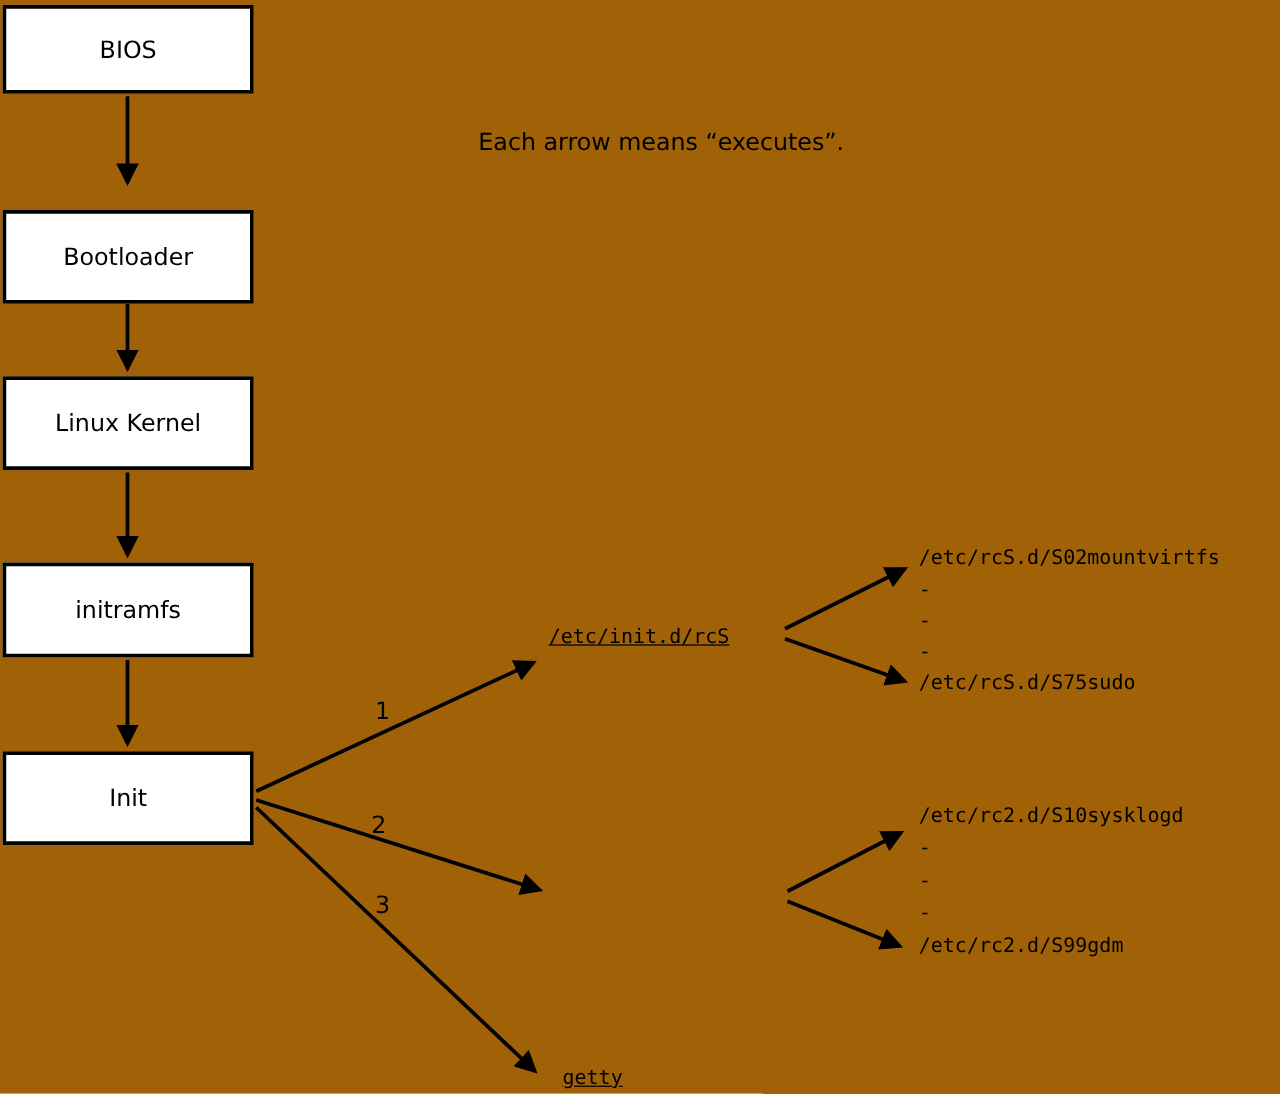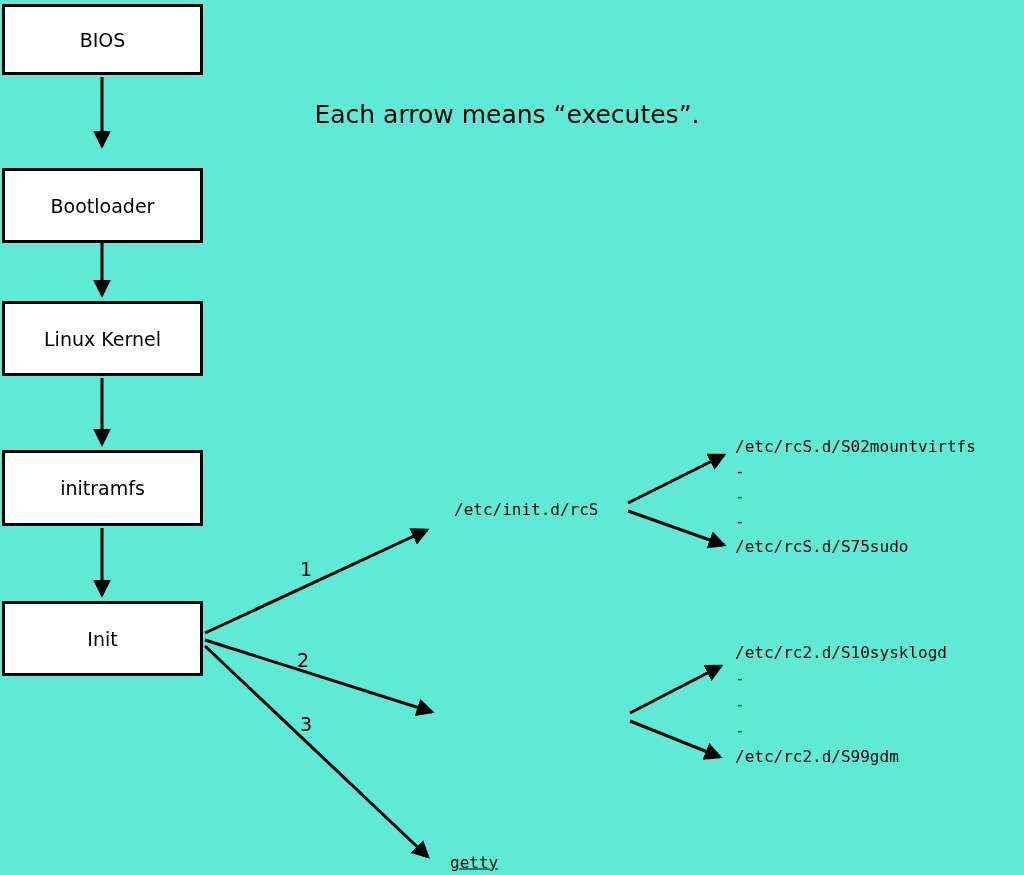--- a/index.html
+++ b/index.html
@@ -1,20 +1,20 @@
 <!DOCTYPE html>
 <html><head>
 <meta charset="utf-8">
 <style>
   html, body { margin: 0; padding: 0; background: #ffffff; }
   .canvas {
     position: relative;
     width: 1024px;
     height: 875px;
-    background: #5eead4;
+    background: #a16207;
     font-family: "DejaVu Sans", sans-serif;
     color: #000000;
     overflow: hidden;
   }
   .arrow-layer {
     position: absolute;
     left: 0; top: 0;
     width: 1024px; height: 875px;
   }
   .arrow-layer line { stroke: #000000; stroke-width: 3; }
@@ -31,41 +31,41 @@
     font-size: 19px;
     white-space: nowrap;
   }
   .box-bios       { top: 4px;   height: 71px; }
   .box-bootloader { top: 168px; height: 75px; }
   .box-kernel     { top: 301px; height: 75px; }
   .box-initramfs  { top: 450px; height: 76px; }
   .box-init       { top: 601px; height: 75px; justify-content: center; }
   .annotation {
     position: absolute;
-    left: 507px; top: 114px;
+    left: 529px; top: 114px;
     transform: translate(-50%, -50%);
-    font-size: 25px;
+    font-size: 19px;
     white-space: nowrap;
   }
   .branch-num {
     position: absolute;
     transform: translate(-50%, -50%);
     font-size: 19px;
   }
   .num-1 { left: 306px; top: 569px; }
   .num-2 { left: 303px; top: 660px; }
   .num-3 { left: 306px; top: 724px; }
   .mono {
     position: absolute;
     transform: translateY(-50%);
     font-family: "DejaVu Sans Mono", monospace;
     font-size: 16px;
     white-space: nowrap;
   }
-  .node-rcs   { left: 454px; top: 509px; }
+  .node-rcs   { left: 439px; top: 509px; text-decoration: underline; }
   .node-rc2   { left: 443px; top: 716px; }
   .node-getty { left: 450px; top: 862px; text-decoration: underline; }
   .rcs-k0 { left: 735px; top: 446px; }
   .rcs-k1 { left: 735px; top: 471px; }
   .rcs-k2 { left: 735px; top: 496px; }
   .rcs-k3 { left: 735px; top: 521px; }
   .rcs-k4 { left: 735px; top: 546px; }
   .rc2-k0 { left: 735px; top: 652px; }
   .rc2-k1 { left: 735px; top: 678px; }
   .rc2-k2 { left: 735px; top: 704px; }

